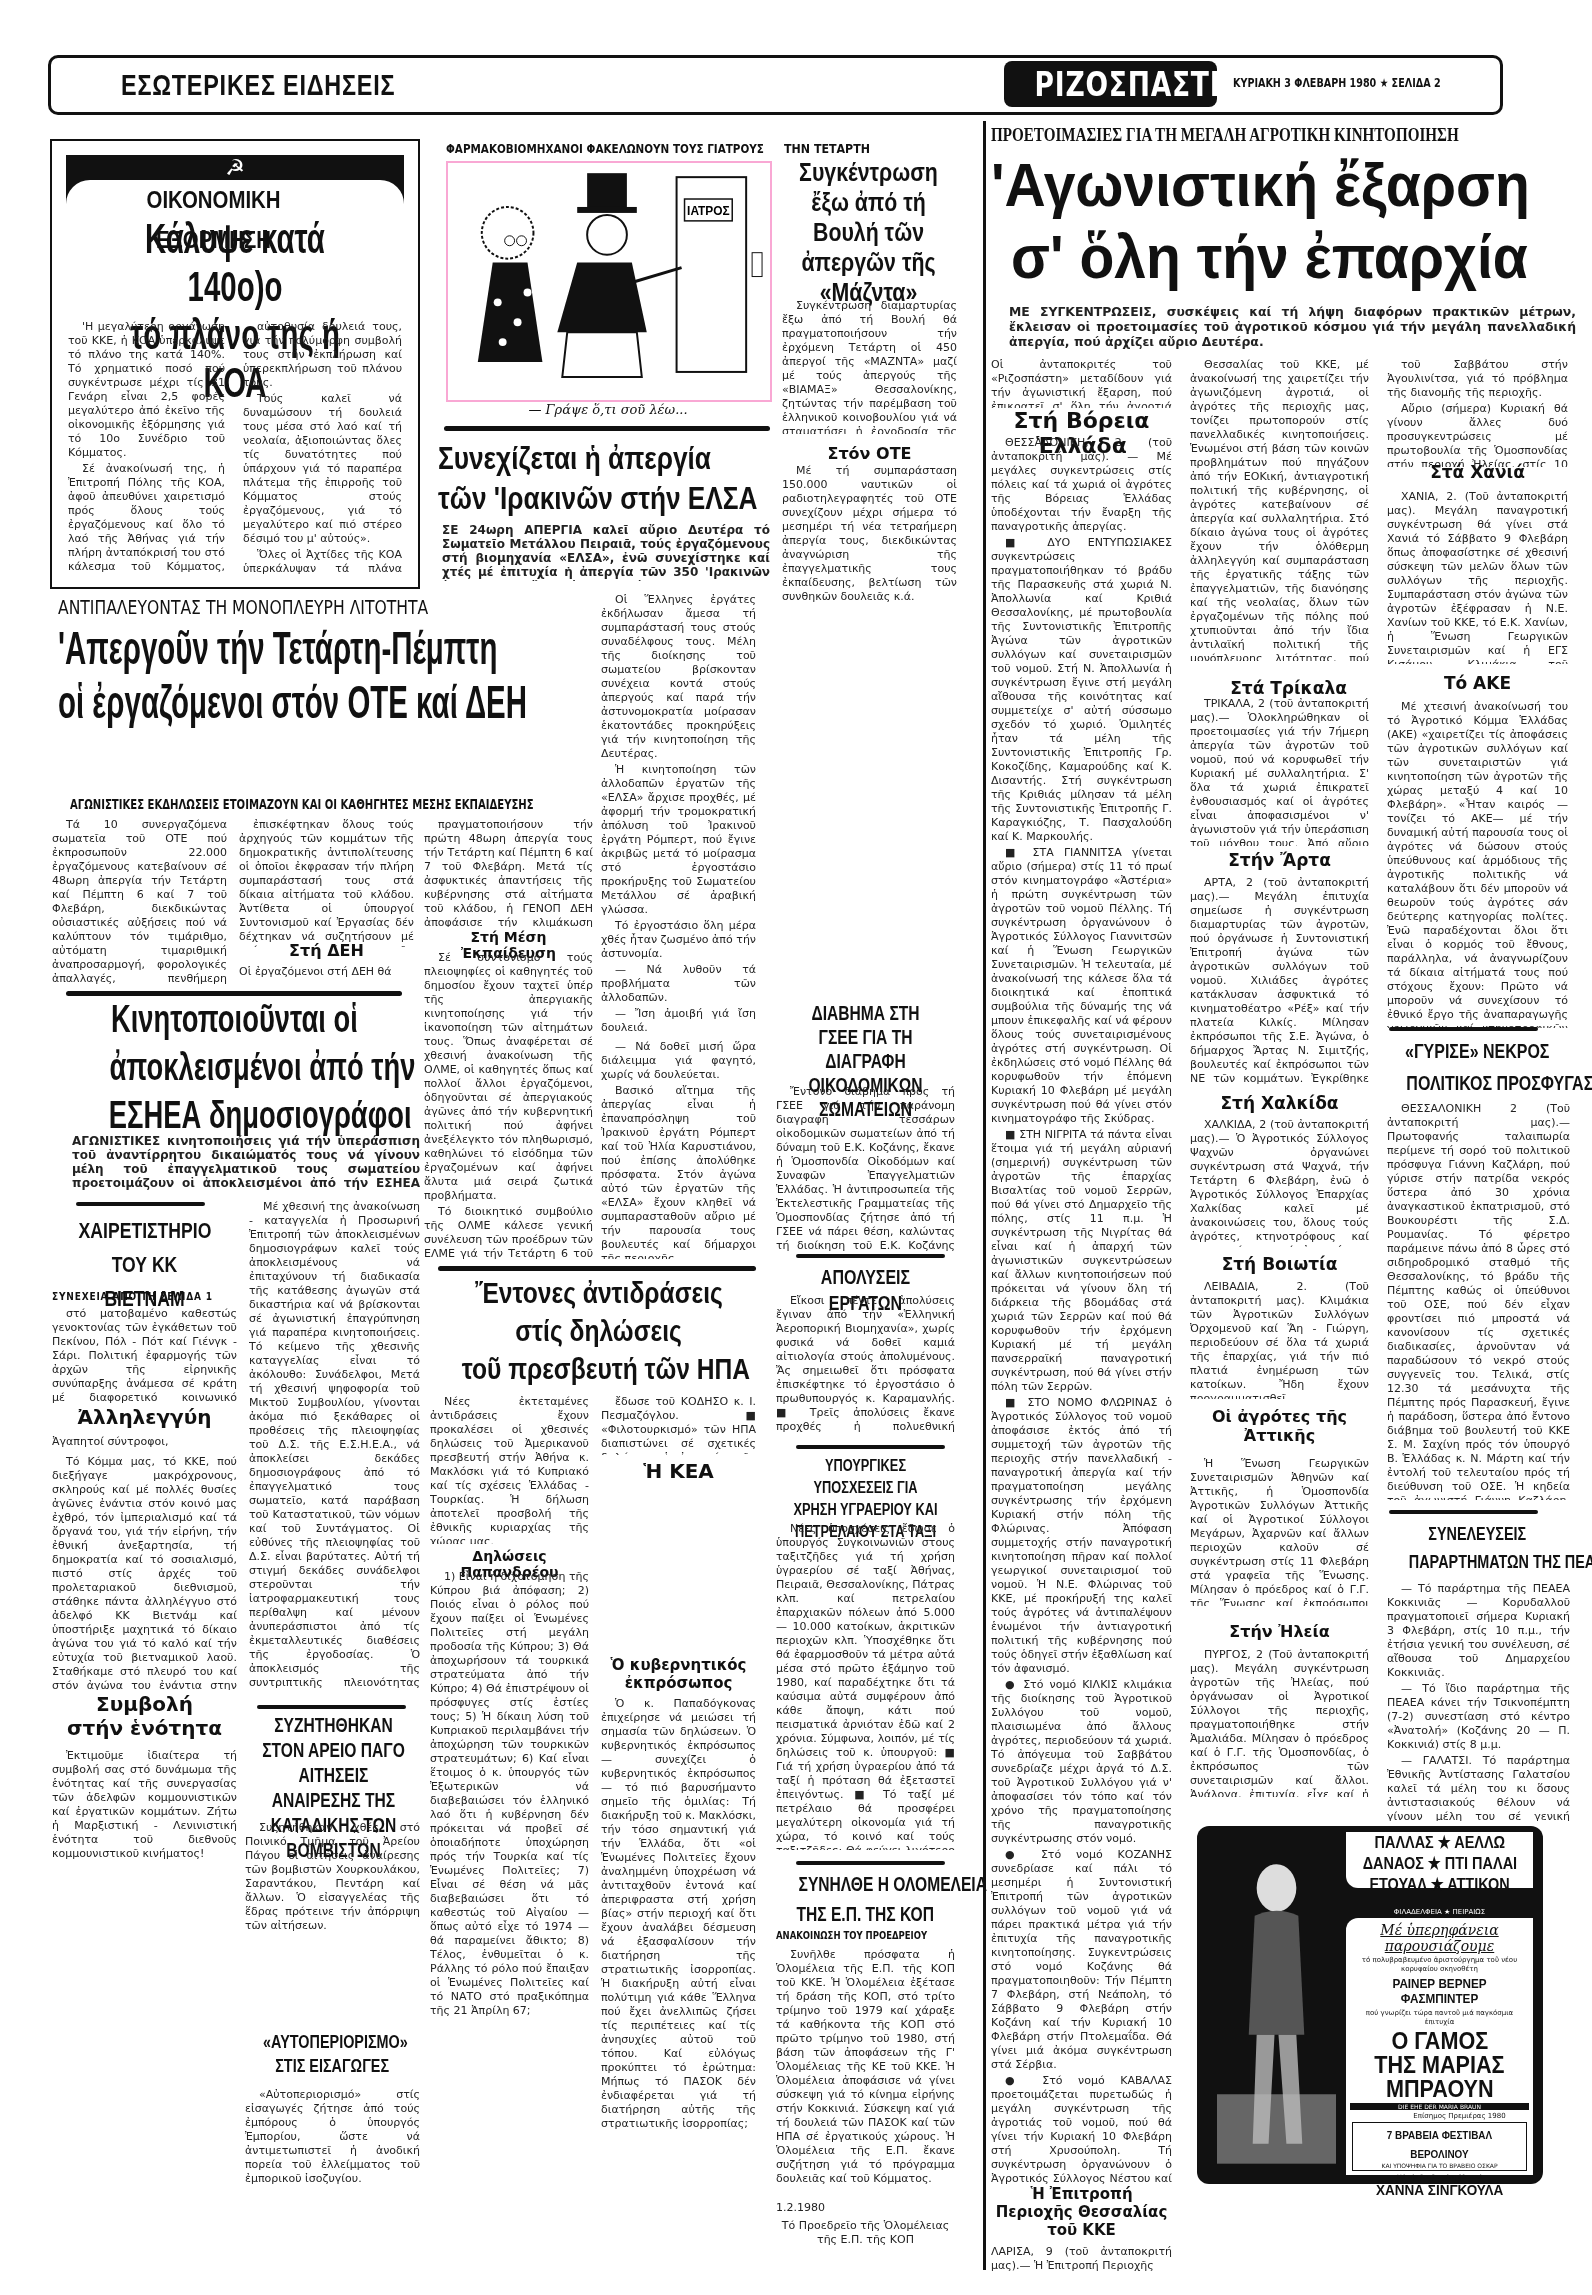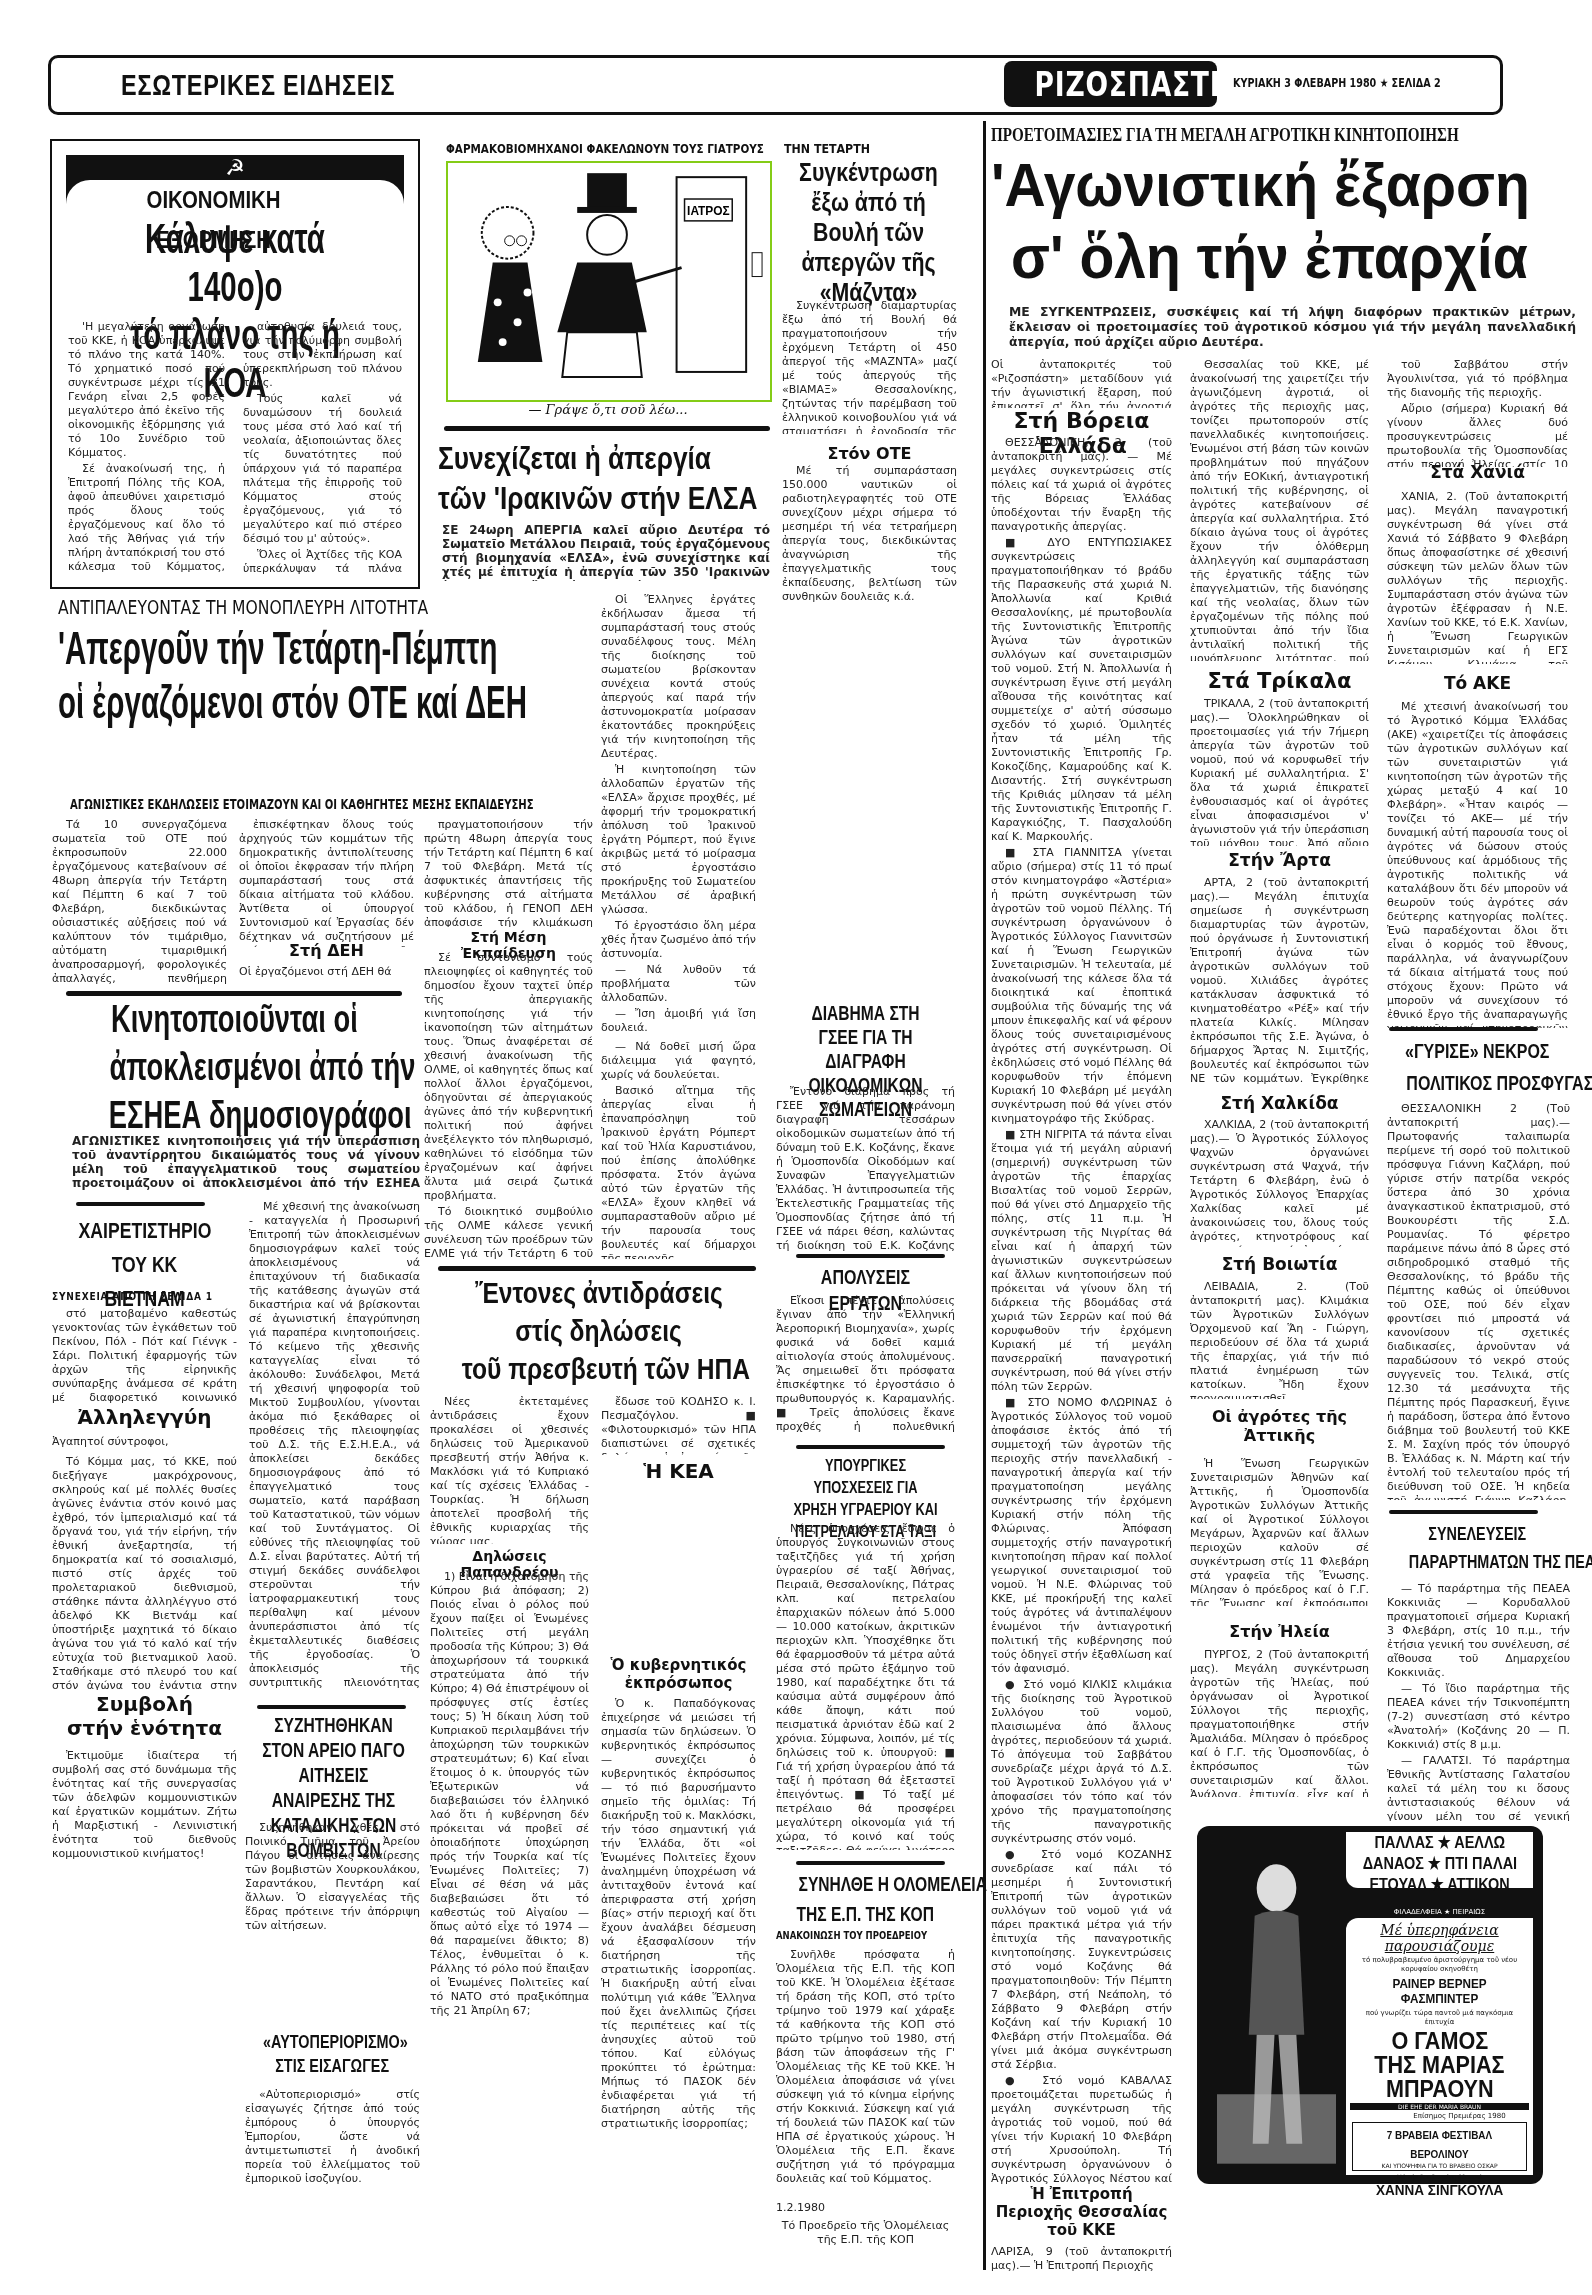--- a/index.html
+++ b/index.html
@@ -19,21 +19,21 @@
        overflow:hidden;color:#222;}
   .body p{margin:0 0 2px 0;text-indent:14px;}
   .sub{font-family:"DejaVu Sans",sans-serif;font-weight:bold;font-size:20px;text-align:center;margin:8px 0 6px;}
   .rule{background:#111;height:5px;border-radius:3px;}
   .vrule{background:#111;width:3px;}
   .boxed{border:2px solid #111;}
   .banner{background:#111;color:#fff;text-align:center;}
   .pill{display:inline-block;background:#fff;color:#111;border-radius:24px;padding:0 26px;
         font-weight:bold;font-size:30px;line-height:40px;}
   .hs{font-size:22px;color:#fff;vertical-align:middle;margin:0 14px;}
-  .cartoon{left:446px;top:161px;width:322px;height:237px;border:2px solid #84cc16;background:#fff;}
+  .cartoon{left:446px;top:161px;width:322px;height:237px;border:2px solid #f9a8d4;background:#fff;}
   .caption{font-family:"DejaVu Serif",serif;font-style:italic;font-size:13px;text-align:center;}
   .center{text-align:center;}
   .ad{left:1197px;top:1826px;width:346px;height:358px;background:#111;border-radius:12px;color:#fff;}
   .ad .panel{position:absolute;left:149px;width:187px;background:#fff;color:#111;text-align:center;}
 </style>
 </head>
 <body>
 
 <div class="abs masthead">
   <div class="abs section-title">ΕΣΩΤΕΡΙΚΕΣ ΕΙΔΗΣΕΙΣ</div>
@@ -261,21 +261,21 @@
     <p>● Στό νομό ΚΙΛΚΙΣ κλιμάκια τῆς διοίκησης τοῦ Ἀγροτικοῦ Συλλόγου τοῦ νομοῦ, πλαισιωμένα ἀπό ἄλλους ἀγρότες, περιοδεύουν τά χωριά. Τό ἀπόγευμα τοῦ Σαββάτου συνεδρίαζε μέχρι ἀργά τό Δ.Σ. τοῦ Ἀγροτικοῦ Συλλόγου γιά ν' ἀποφασίσει τόν τόπο καί τόν χρόνο τῆς πραγματοποίησης τῆς παναγροτικῆς συγκέντρωσης στόν νομό.</p>
     <p>● Στό νομό ΚΟΖΑΝΗΣ συνεδρίασε καί πάλι τό μεσημέρι ἡ Συντονιστική Ἐπιτροπή τῶν ἀγροτικῶν συλλόγων τοῦ νομοῦ γιά νά πάρει πρακτικά μέτρα γιά τήν ἐπιτυχία τῆς παναγροτικῆς κινητοποίησης. Συγκεντρώσεις στό νομό Κοζάνης θά πραγματοποιηθοῦν: Τήν Πέμπτη 7 Φλεβάρη, στή Νεάπολη, τό Σάββατο 9 Φλεβάρη στήν Κοζάνη καί τήν Κυριακή 10 Φλεβάρη στήν Πτολεμαΐδα. Θά γίνει μιά ἀκόμα συγκέντρωση στά Σέρβια.</p>
     <p>● Στό νομό ΚΑΒΑΛΑΣ προετοιμάζεται πυρετωδώς ἡ μεγάλη συγκέντρωση τῆς ἀγροτιάς τοῦ νομοῦ, πού θά γίνει τήν Κυριακή 10 Φλεβάρη στή Χρυσούπολη. Τή συγκέντρωση ὀργανώνουν ὁ Ἀγροτικός Σύλλογος Νέστου καί ἡ Ἕνωση Γεωργικῶν Συνεταιρισμῶν Καβάλας.</p>
 </div>
 <div class="abs sub" style="left:991px;top:2185px;width:181px;font-size:15px;margin:0;">Ἡ Ἐπιτροπή Περιοχῆς Θεσσαλίας τοῦ ΚΚΕ</div>
 <div class="abs body" style="left:991px;top:2245px;width:181px;height:30px;">ΛΑΡΙΣΑ, 9 (τοῦ ἀνταποκριτή μας).— Ἡ Ἐπιτροπή Περιοχῆς</div>
 
 <div class="abs body" style="left:1190px;top:358px;width:179px;height:303px;">
     <p>Θεσσαλίας τοῦ ΚΚΕ, μέ ἀνακοίνωσή της χαιρετίζει τήν ἀγωνιζόμενη ἀγροτιά, οἱ ἀγρότες τῆς περιοχῆς μας, τονίζει πρωτοπορούν στίς πανελλαδικές κινητοποιήσεις. Ἑνωμένοι στή βάση τῶν κοινῶν προβλημάτων πού πηγάζουν ἀπό τήν ΕΟΚική, ἀντιαγροτική πολιτική τῆς κυβέρνησης, οἱ ἀγρότες κατεβαίνουν σέ ἀπεργία καί συλλαλητήρια. Στό δίκαιο ἀγώνα τους οἱ ἀγρότες ἔχουν τήν ὁλόθερμη ἀλληλεγγύη καί συμπαράσταση τῆς ἐργατικῆς τάξης τῶν ἐπαγγελματιῶν, τῆς διανόησης καί τῆς νεολαίας, ὅλων τῶν ἐργαζομένων τῆς πόλης πού χτυπιοῦνται ἀπό τήν ἴδια ἀντιλαϊκή πολιτική τῆς μονόπλευρης λιτότητας, πού ἀποτελεῖ ἐγγύηση γιά τήν ἀποτελεσματική διεξαγωγή τοῦ ἀγώνα».</p>
   </div>
-<div class="abs sub" style="left:1190px;top:669px;width:179px;font-size:21px;margin:0;">Στά Τρίκαλα</div>
+<div class="abs sub" style="left:1190px;top:669px;width:179px;font-size:17px;margin:9px;">Στά Τρίκαλα</div>
 <div class="abs body" style="left:1190px;top:697px;width:179px;height:149px;">
     <p>ΤΡΙΚΑΛΑ, 2 (τοῦ ἀνταποκριτή μας).— Ὁλοκληρώθηκαν οἱ προετοιμασίες γιά τήν 7ήμερη ἀπεργία τῶν ἀγροτῶν τοῦ νομοῦ, πού νά κορυφωθεῖ τήν Κυριακή μέ συλλαλητήρια. Σ' ὅλα τά χωριά ἐπικρατεῖ ἐνθουσιασμός καί οἱ ἀγρότες εἶναι ἀποφασισμένοι ν' ἀγωνιστοῦν γιά τήν ὑπεράσπιση τοῦ μόχθου τους. Ἀπό αὔριο (σήμερα) Κυριακή, τά ἀγροτικά μηχανήματα θά παρατυχθοῦν στίς πλατεῖες καί τίς εἰσόδους τῶν χωριῶν, ἐνῶ στό διάστημα τῆς ἀπεργίας, θά γίνουν πολλές συγκεντρώσεις στά κεφαλοχώρια.</p>
   </div>
 <div class="abs sub" style="left:1190px;top:850px;width:179px;font-size:17px;margin:0;">Στήν Ἄρτα</div>
 <div class="abs body" style="left:1190px;top:876px;width:179px;height:209px;">
     <p>ΑΡΤΑ, 2 (τοῦ ἀνταποκριτή μας).— Μεγάλη ἐπιτυχία σημείωσε ἡ συγκέντρωση διαμαρτυρίας τῶν ἀγροτῶν, πού ὀργάνωσε ἡ Συντονιστική Ἐπιτροπή ἀγώνα τῶν ἀγροτικῶν συλλόγων τοῦ νομοῦ. Χιλιάδες ἀγρότες κατάκλυσαν ἀσφυκτικά τό κινηματοθέατρο «Ρέξ» καί τήν πλατεία Κιλκίς. Μίλησαν ἐκπρόσωποι τῆς Σ.Ε. Ἀγώνα, ὁ δήμαρχος Ἄρτας Ν. Σιμιτζής, βουλευτές καί ἐκπρόσωποι τῶν ΝΕ τῶν κομμάτων. Ἐγκρίθηκε ψήφισμα μέ τήν ἀπόφαση τῶν ἀγροτῶν, νά μή μπεῖ ἀπό τή Δευτέρα ἀγρότης στήν πόλη μέ σκοπό νά πουλήσει ἀγροτικά προϊόντα. Εἶναι βέβαιο ὅτι ἀπό τήν ἀπεργία αὐτή ἡ πόλη τῆς Ἄρτας θά νεκρωθεῖ.</p>
   </div>
 <div class="abs sub" style="left:1190px;top:1093px;width:179px;font-size:17px;margin:0;">Στή Χαλκίδα</div>
 <div class="abs body" style="left:1190px;top:1118px;width:179px;height:129px;">
     <p>ΧΑΛΚΙΔΑ, 2 (τοῦ ἀνταποκριτή μας).— Ὁ Ἀγροτικός Σύλλογος Ψαχνῶν ὀργανώνει συγκέντρωση στά Ψαχνά, τήν Τετάρτη 6 Φλεβάρη, ἐνῶ ὁ Ἀγροτικός Σύλλογος Ἐπαρχίας Χαλκίδας καλεῖ μέ ἀνακοινώσεις του, ὅλους τούς ἀγρότες, κτηνοτρόφους καί κτηνοτρόφους, νά ἀπεργήσουν ἀπό τίς 3 ὥς τίς 9 Φλεβάρη καί νά πάρουν μέρος στή συγκέντρωση διαμαρτυρίας, τό Σάββατο 9 Φλεβάρη, στίς 3 ἡ ὥρα, στό Βασιλικό.</p>

